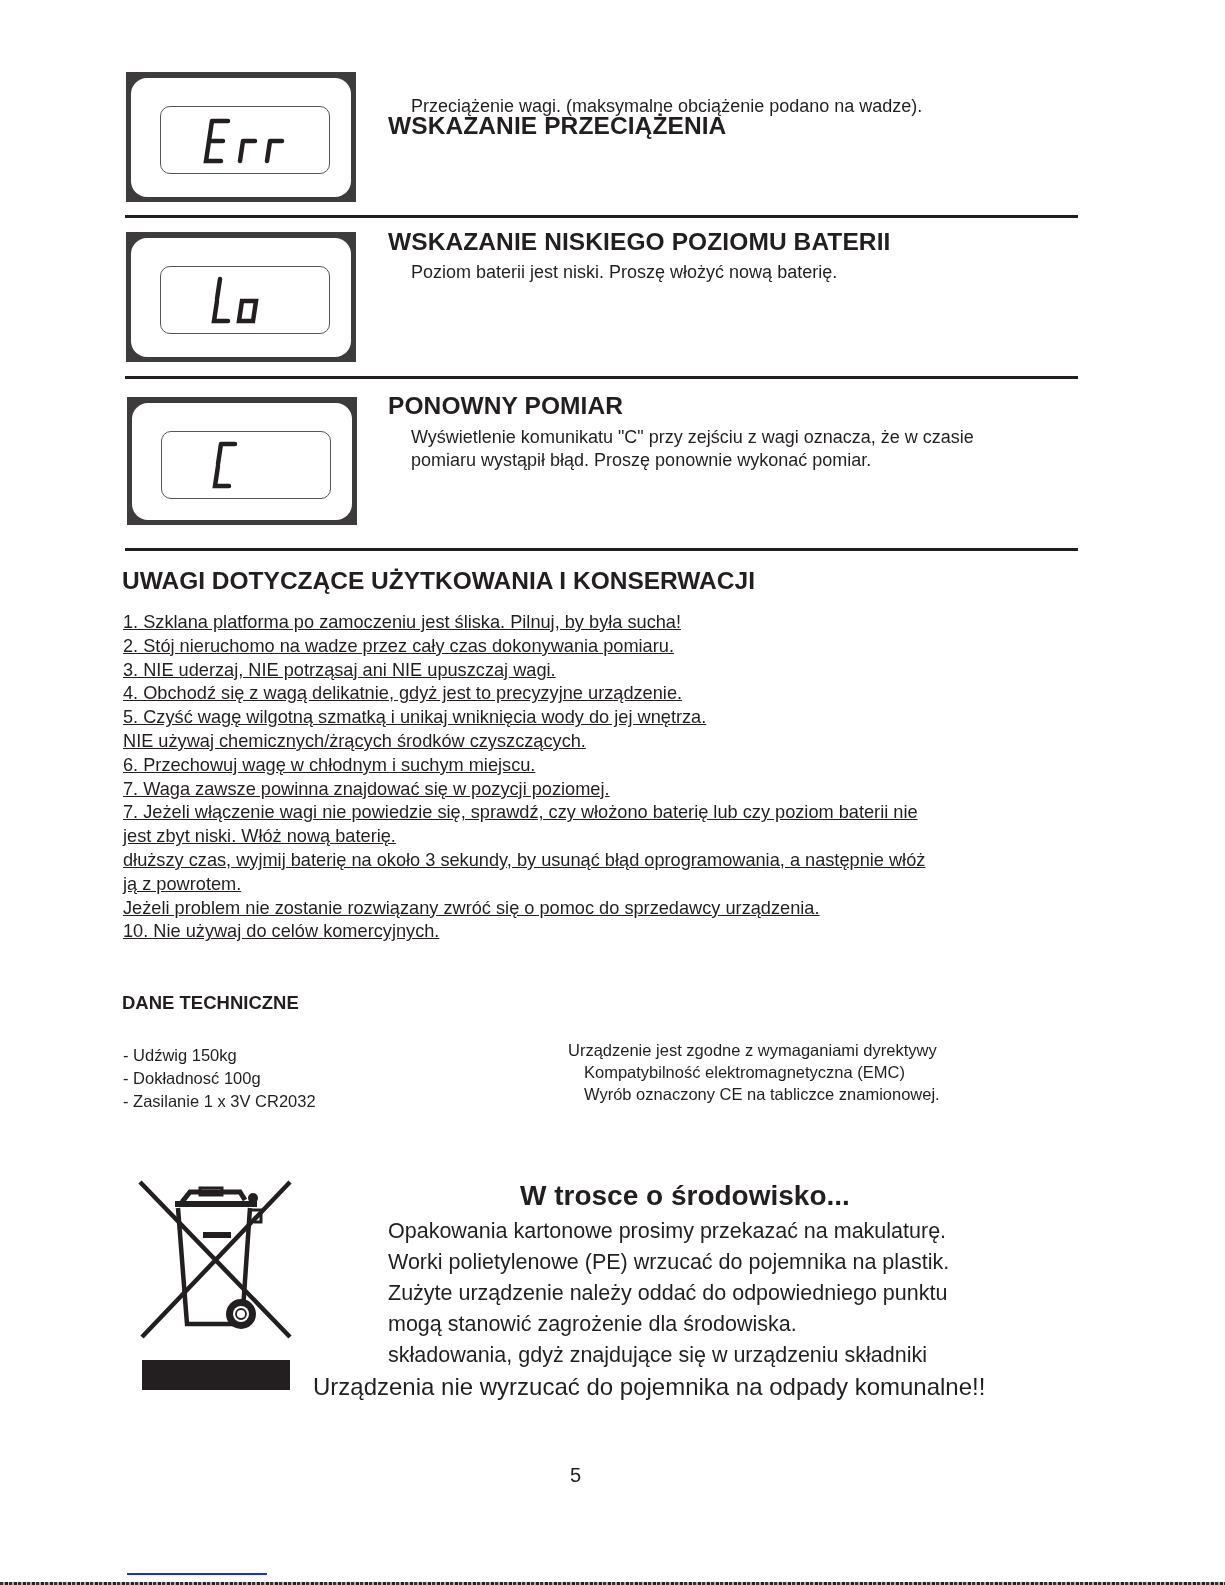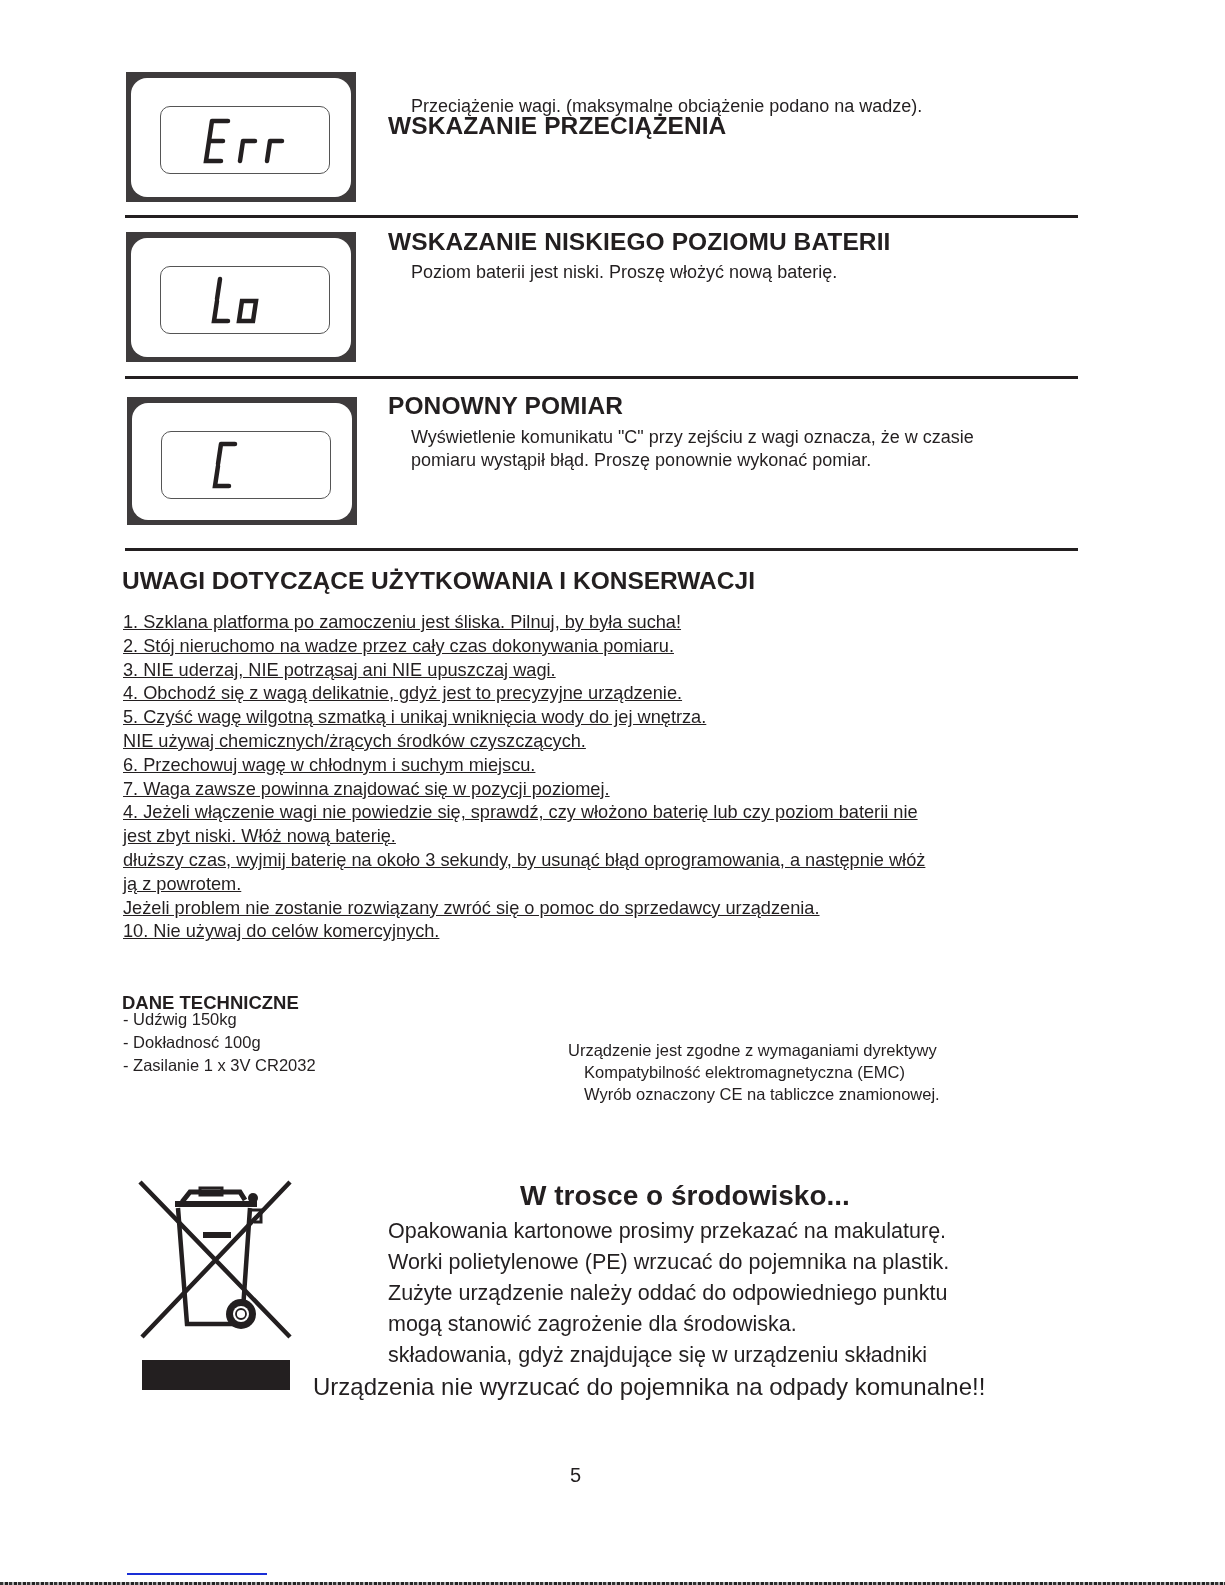--- a/index.html
+++ b/index.html
@@ -27,21 +27,21 @@
   .rule { position: absolute; left: 125px; width: 953px; height: 3px; background: #231f20; }
 
   .sec-title { position: absolute; left: 388px; font-weight: bold; font-size: 24.5px; letter-spacing: 0.1px; }
   .sec-text { position: absolute; left: 411px; font-size: 18px; line-height: 23px; }
 
   .main-title { position: absolute; left: 122px; top: 567px; font-weight: bold; font-size: 24.5px; }
   .care-list { position: absolute; left: 123px; top: 611px; font-size: 18.2px; line-height: 23.8px; width: 970px; }
   .care-list div { white-space: nowrap; text-decoration: underline; }
 
   .tech-title { position: absolute; left: 122px; top: 992px; font-weight: bold; font-size: 18.5px; }
-  .tech-list { position: absolute; left: 123px; top: 1008px; font-size: 16.5px; line-height: 23px; }
+  .tech-list { position: absolute; left: 123px; top: 1044px; font-size: 16.5px; line-height: 23px; }
   .compliance { position: absolute; left: 568px; top: 1039px; font-size: 16.5px; line-height: 22px; }
   .compliance div:nth-child(2), .compliance div:nth-child(3) { padding-left: 16px; }
 
   .env-title { position: absolute; left: 520px; top: 1180px; font-weight: bold; font-size: 28px; }
   .env-text { position: absolute; left: 388px; top: 1216px; font-size: 21.5px; line-height: 31px; }
   .env-warning { position: absolute; left: 313px; top: 1373px; font-weight: normal; font-size: 24px; white-space: nowrap; }
 
   .weee { position: absolute; left: 130px; top: 1172px; }
   .weee-bar { position: absolute; left: 142px; top: 1360px; width: 148px; height: 30px; background: #231f20; }
 
@@ -117,21 +117,21 @@
 <div class="main-title">UWAGI DOTYCZĄCE UŻYTKOWANIA I KONSERWACJI</div>
 <div class="care-list">
   <div>1. Szklana platforma po zamoczeniu jest śliska. Pilnuj, by była sucha!</div>
   <div>2. Stój nieruchomo na wadze przez cały czas dokonywania pomiaru.</div>
   <div>3. NIE uderzaj, NIE potrząsaj ani NIE upuszczaj wagi.</div>
   <div>4. Obchodź się z wagą delikatnie, gdyż jest to precyzyjne urządzenie.</div>
   <div>5. Czyść wagę wilgotną szmatką i unikaj wniknięcia wody do jej wnętrza.</div>
   <div>NIE używaj chemicznych/żrących środków czyszczących.</div>
   <div>6. Przechowuj wagę w chłodnym i suchym miejscu.</div>
   <div>7. Waga zawsze powinna znajdować się w pozycji poziomej.</div>
-  <div>4. Jeżeli włączenie wagi nie powiedzie się, sprawdź, czy włożono baterię lub czy poziom baterii nie</div>
+  <div>7. Jeżeli włączenie wagi nie powiedzie się, sprawdź, czy włożono baterię lub czy poziom baterii nie</div>
   <div>jest zbyt niski. Włóż nową baterię.</div>
   <div>dłuższy czas, wyjmij baterię na około 3 sekundy, by usunąć błąd oprogramowania, a następnie włóż</div>
   <div>ją z powrotem.</div>
   <div>Jeżeli problem nie zostanie rozwiązany zwróć się o pomoc do sprzedawcy urządzenia.</div>
   <div>10. Nie używaj do celów komercyjnych.</div>
 </div>
 
 <div class="tech-title">DANE TECHNICZNE</div>
 <div class="tech-list">
   <div>- Udźwig  150kg</div>

